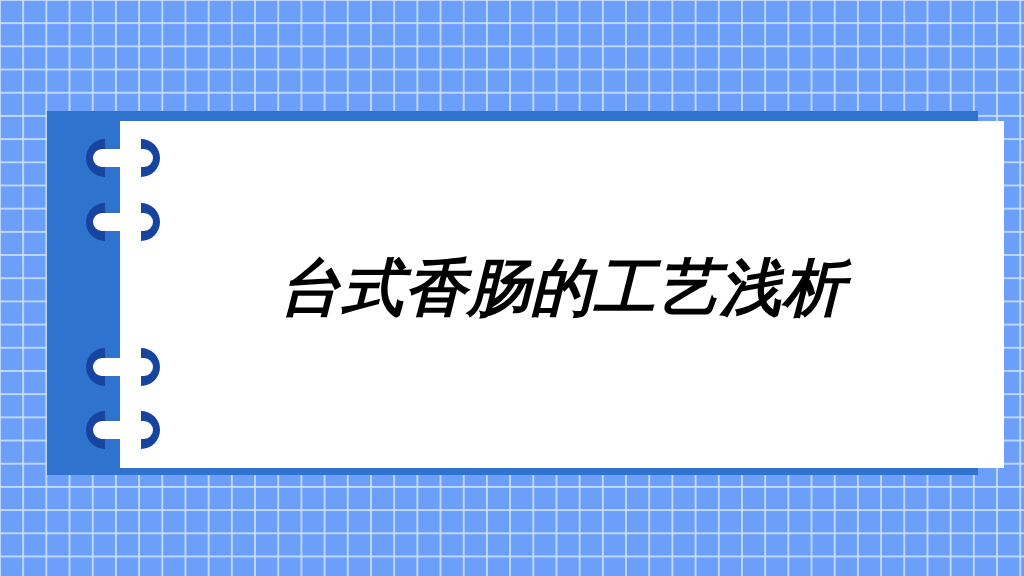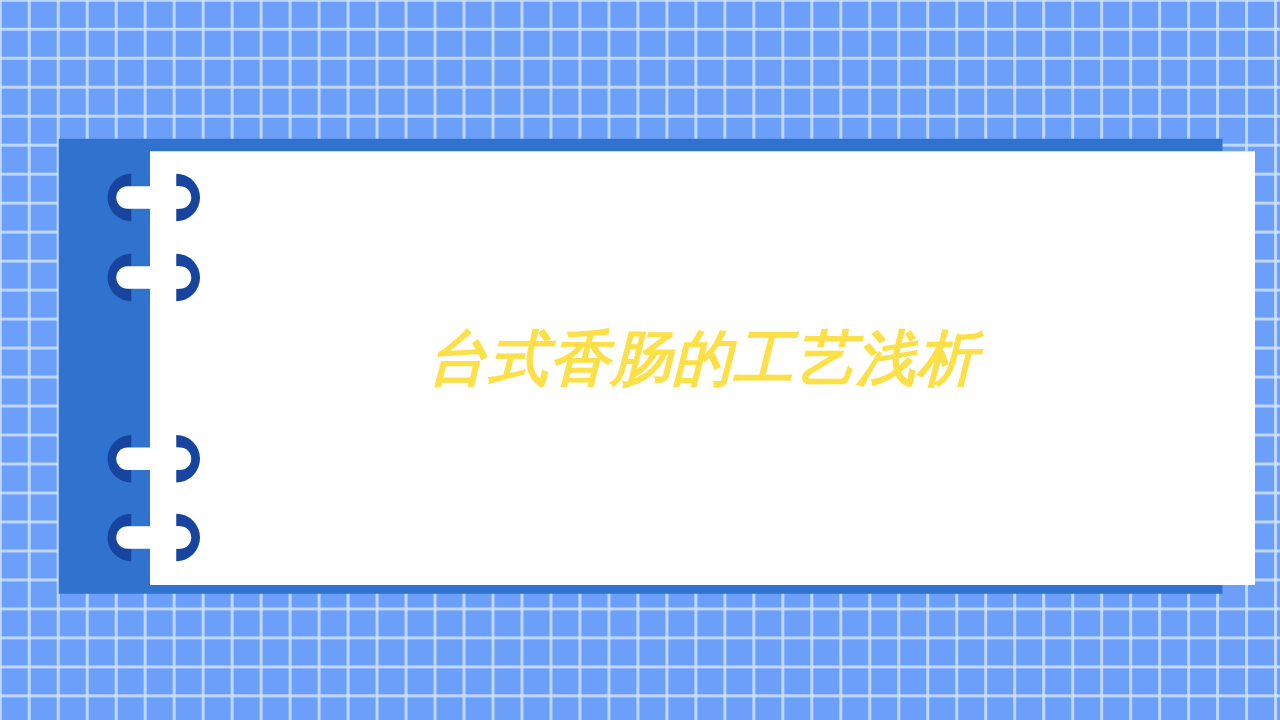--- a/index.html
+++ b/index.html
@@ -60,24 +60,24 @@
     top: 10px;
     width: 884px;
     height: 347px;
     display: flex;
     align-items: center;
     justify-content: center;
     pointer-events: none;
   }
   #slide-title {
     font-family: "Liberation Sans", sans-serif;
-    font-size: 48px;
+    font-size: 62px;
     font-weight: bold;
     font-style: italic;
-    color: #fde047;
+    color: #000000;
     letter-spacing: 1px;
     line-height: 1.1;
     white-space: nowrap;
     transform: translateY(-6px);
   }
 
   
   .ring {
     position: absolute;
     width: 96px;

